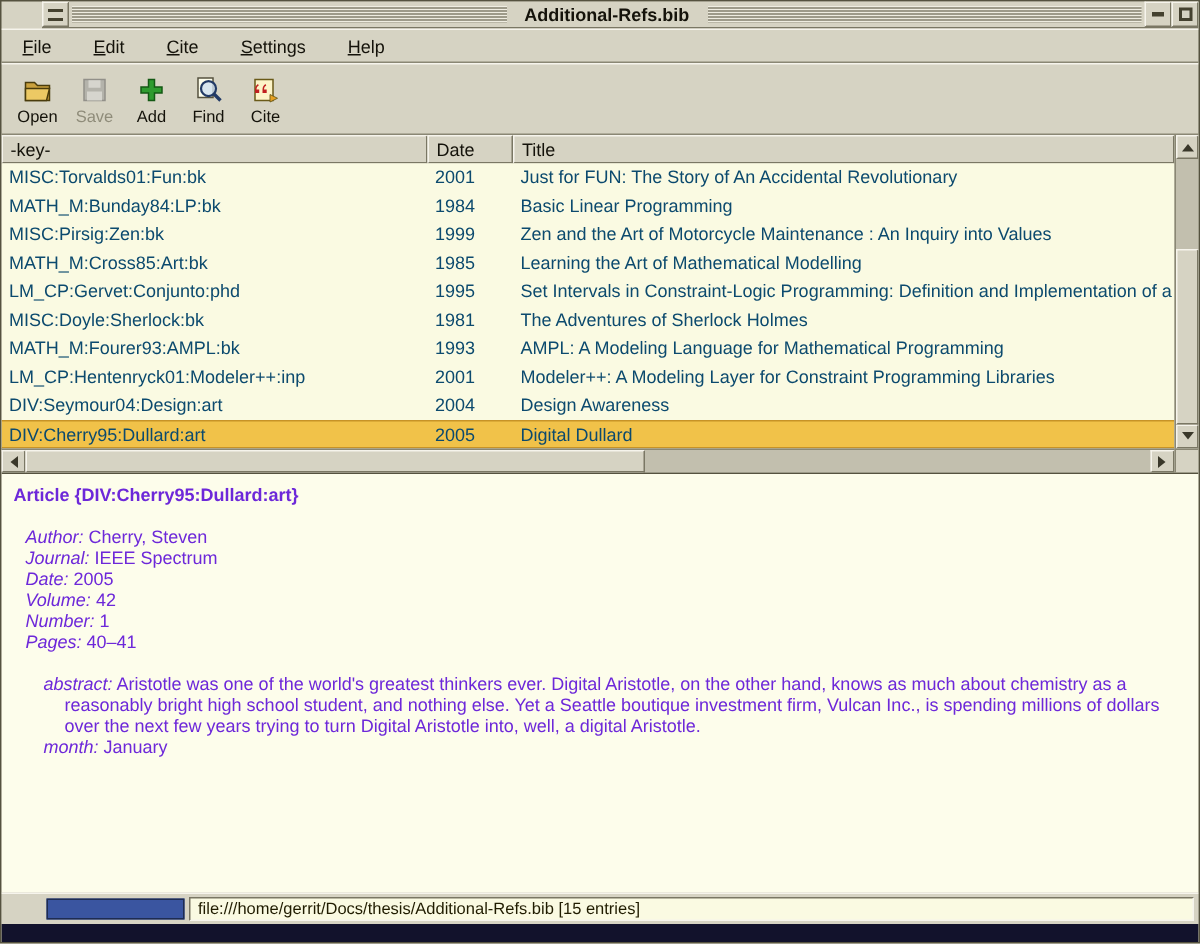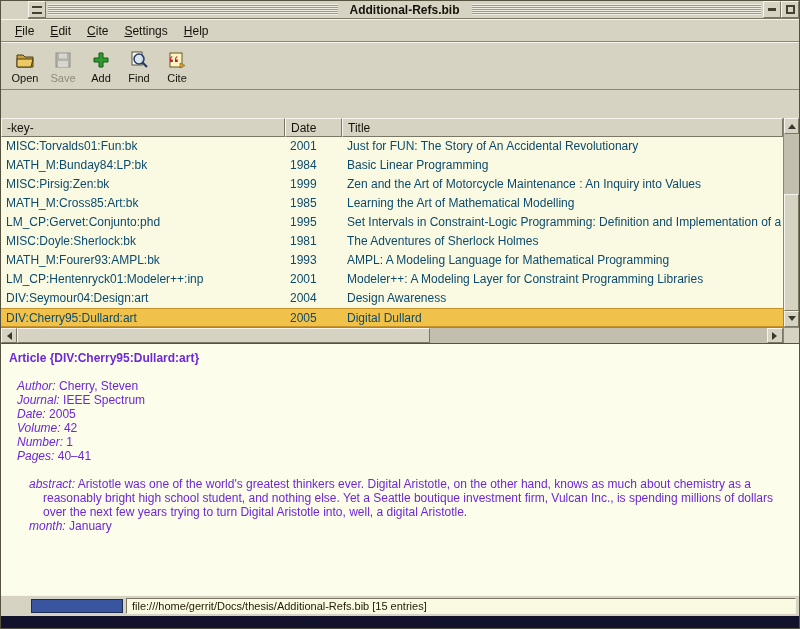--- a/index.html
+++ b/index.html
@@ -36,21 +36,21 @@
     padding: 0 10px; font-size: 12px; font-weight: bold; color: #14120a;
     background: #d6d3c3; white-space: nowrap;
   }
   .glyph-menu { width: 10px; height: 8px; border-top: 2px solid #44412f; border-bottom: 2px solid #44412f; }
   .glyph-min { width: 8px; height: 3px; background: #44412f; }
   .glyph-max { width: 9px; height: 9px; border: 2px solid #44412f; }
 
   
   .menubar {
     height: 23px; flex: 0 0 23px;
-    display: flex; align-items: center; gap: 0; padding: 0 6px;
+    display: flex; align-items: center; gap: 12px; padding: 0 6px;
     border-top: 1px solid #f6f4ec; border-bottom: 1px solid #8a8774;
   }
   .menu-item {
     display: inline-block; font-size: 12px; color: #14120a; padding: 3px 8px; cursor: default;
   }
   .menu-item::first-letter { text-decoration: underline; }
 
   
   .toolbar {
     height: 48px; flex: 0 0 48px;
@@ -60,21 +60,21 @@
   .tool-button {
     width: 36px; height: 44px;
     display: flex; flex-direction: column; align-items: center; justify-content: center; gap: 2px;
     font-size: 11px; color: #14120a; background: transparent; border: 1px solid transparent;
   }
   .tool-button .icon { width: 20px; height: 20px; display: block; }
   .tool-button.disabled { color: #8f8c7a; }
   .tool-button.disabled .icon { filter: grayscale(1); opacity: .55; }
 
   
-  .table-area { display: flex; flex: 0 0 209px; margin-top: 28px; }
+  .table-area { display: flex; flex: 0 0 209px; }
   .table-cols { flex: 1; display: flex; flex-direction: column; overflow: hidden; }
   .table-header { display: flex; height: 19px; flex: 0 0 19px; }
   .th {
     font-size: 12px; color: #14120a; padding: 2px 5px;
     background: #d6d3c3;
     border: 1px solid; border-color: #f6f4ec #7a7764 #7a7764 #f6f4ec;
     white-space: nowrap; overflow: hidden;
   }
   .th.c-key { width: 284px; flex: 0 0 284px; }
   .th.c-date { width: 57px; flex: 0 0 57px; }

